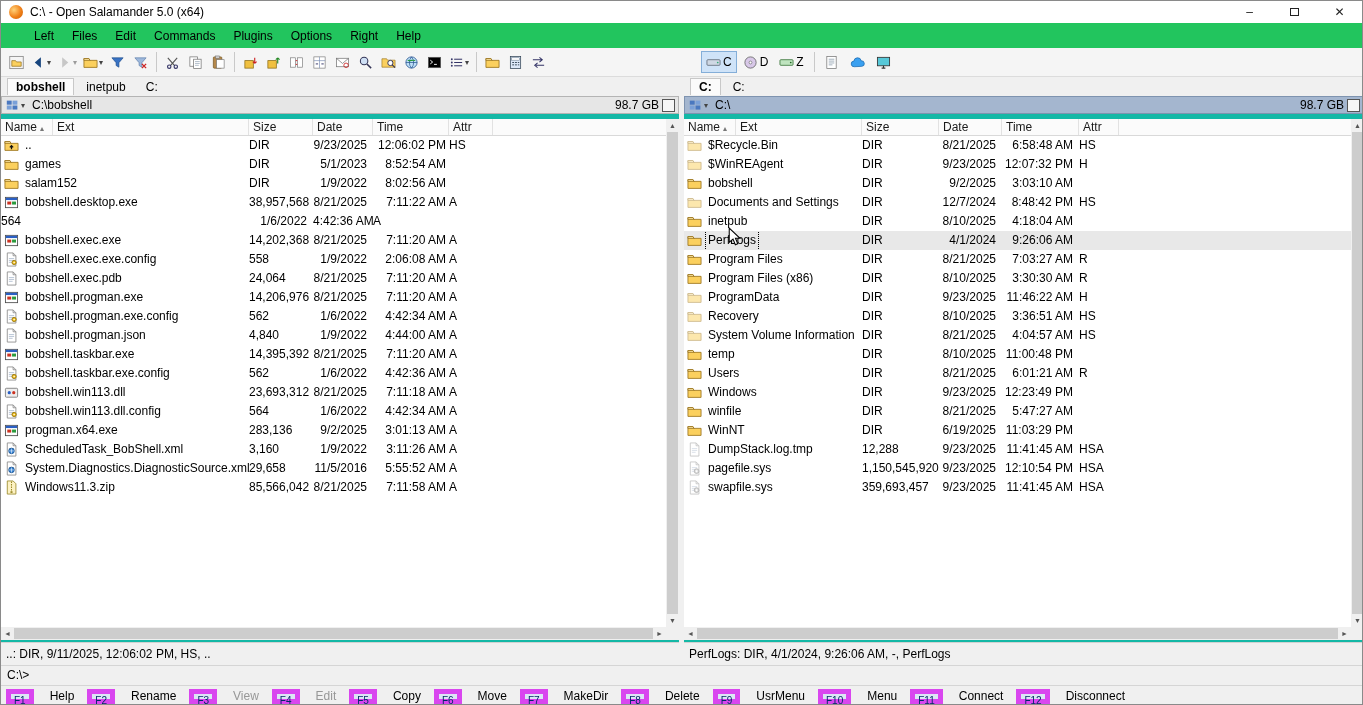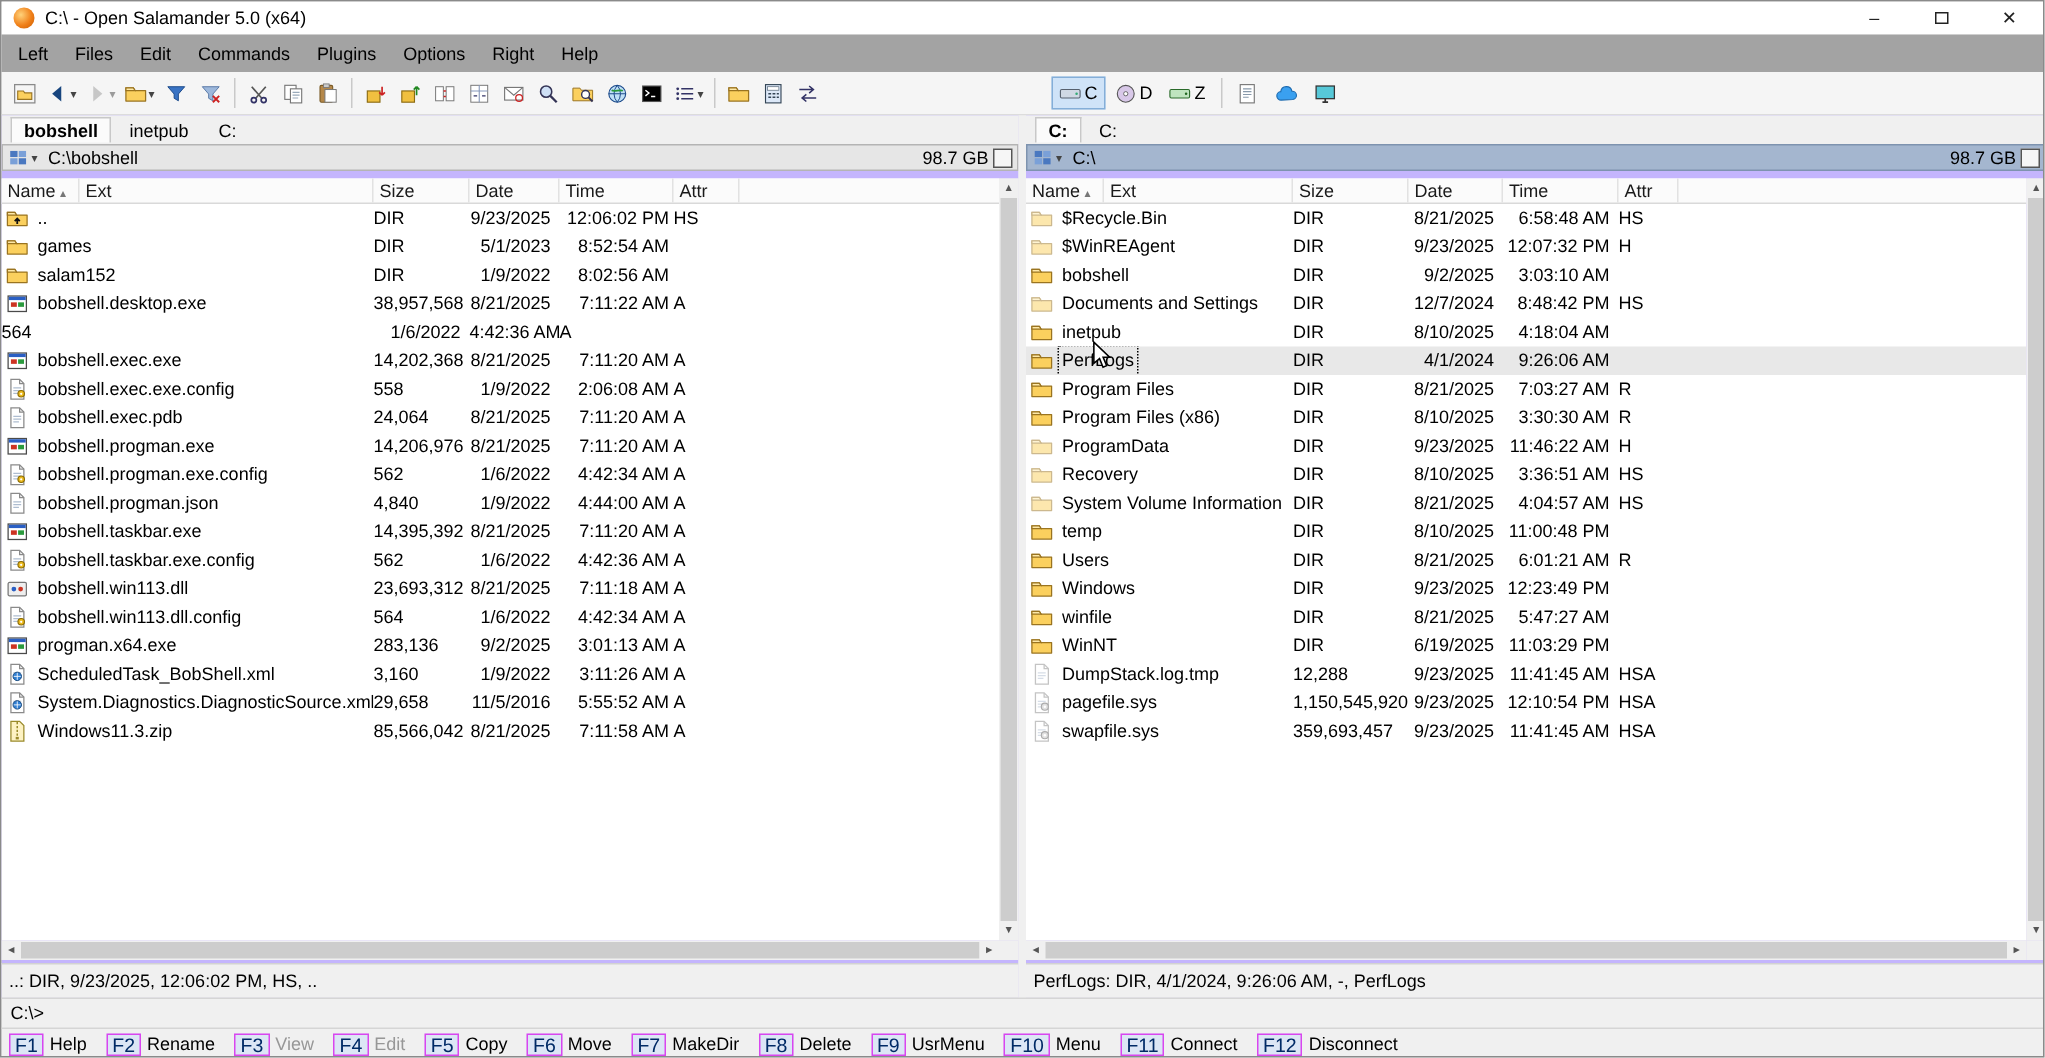--- a/index.html
+++ b/index.html
@@ -6,35 +6,35 @@
   html,body{width:1363px;height:705px;overflow:hidden}
   body{font-family:"Liberation Sans",sans-serif;font-size:12px;color:#000;background:#f0f0f0;border:1px solid #8a8a8a;position:relative;cursor:default}
   
   .titlebar{height:22px;background:#ffffff;display:flex;align-items:center;padding-left:8px}
   .appicon{width:14px;height:14px;border-radius:50%;background:radial-gradient(circle at 35% 35%,#ffd27a,#f08019 55%,#c85a00);margin-right:7px;flex:0 0 auto}
   .apptitle{flex:1;white-space:nowrap}
   .wbtns{display:flex;height:100%}
   .wbtn{width:45px;height:100%;display:flex;align-items:center;justify-content:center;color:#222;font-size:12px}
   .maxbox{width:9px;height:8px;border:1px solid #222;display:inline-block}
   
-  .menubar{height:25px;background:#a3a3a3;display:flex;align-items:center;padding-left:2px}
+  .menubar{height:25px;background:#22c55e;display:flex;align-items:center;padding-left:24px}
   .menu-item{padding:3px 9px}
   
   .toolbar{height:29px;background:#f5f5f5;border-bottom:1px solid #dcdcdc;display:flex;align-items:center;padding-left:4px;position:relative}
   .tbtn{height:23px;min-width:23px;display:flex;align-items:center;justify-content:center;padding:0 2px;border:1px solid transparent}
   .tbtn.disabled{opacity:.5}
   .caret{font-size:8px;color:#444;margin-left:1px}
   .tsep{width:1px;height:20px;background:#c9c9c9;margin:0 4px;flex:0 0 auto}
   .tb-right{position:absolute;left:700px;top:0;height:100%;display:flex;align-items:center}
   .drivebtn{height:22px;display:flex;align-items:center;gap:2px;padding:0 4px;border:1px solid transparent;margin-right:1px}
   .drivebtn.active{background:#cfe3f8;border-color:#84aed8}
   .icn{display:inline-flex;width:15px;height:15px;align-items:center;justify-content:center;flex:0 0 auto}
   .icn svg{display:block}
   
-  .panel{position:absolute;top:76px;height:588px;background:#c4b5fd}
+  .panel{position:absolute;top:76px;height:588px;background:#14b8a6}
   #left-panel{left:0;width:678px}
   #right-panel{left:683px;width:680px}
   #splitter{position:absolute;left:678px;top:76px;width:5px;height:588px;background:#f0f0f0}
   .tabbar{height:19px;display:flex;align-items:center;padding-left:6px;gap:4px;background:#f0f0f0}
   .tab{padding:1px 8px;white-space:nowrap}
   .tab.active{font-weight:bold;background:#fbfbfb;border:1px solid #c8c8c8;border-bottom:none}
   .pathbar{position:absolute;left:0;right:0;top:19px;height:18px;display:flex;align-items:center;background:#e6e6e6;border:1px solid #b4b4b4;padding:0 3px}
   .pathbar.activebar{background:#a4b6cf;border-color:#7e93af}
   .pdrive{display:flex;align-items:center;margin-right:4px}
   .ppath{flex:1;white-space:nowrap;overflow:hidden;padding-left:3px}
@@ -70,21 +70,21 @@
   .hscroll{position:absolute;left:0;right:13px;top:550px;height:13px;background:#f0f0f0}
   .hscroll .sarrow{position:absolute;top:0}
   .hscroll .right{right:0}
   .hthumb{position:absolute;top:1px;bottom:1px;left:13px;right:13px;background:#cdcdcd}
   .scorner{position:absolute;right:0;top:550px;width:13px;height:13px;background:#f0f0f0}
   .pstatus{position:absolute;left:0;right:0;top:565px;height:23px;background:#f0f0f0;border-top:1px solid #d2d2d2;line-height:22px;padding-left:5px;white-space:nowrap;overflow:hidden}
   
   .cmdline{position:absolute;left:0;right:0;top:664px;height:20px;background:#f0f0f0;border-top:1px solid #d5d5d5;line-height:19px;padding-left:6px}
   .fbar{position:absolute;left:0;right:0;top:684px;height:21px;background:#f0f0f0;border-top:1px solid #d5d5d5;display:flex;align-items:center;padding-left:5px;gap:13px;white-space:nowrap}
   .fitem{display:flex;align-items:center}
-  .fk{background:#dce6f5;border:1px solid #d946ef;color:#002a66;padding:0 3px;height:15px;line-height:14px;font-size:13px;margin-right:4px}
+  .fk{background:#dce6f5;border:5px solid #d946ef;color:#002a66;padding:0 3px;height:15px;line-height:14px;font-size:10px;margin-right:16px}
   .flabel.disabled{color:#979797}
   .cursor{position:absolute;left:44px;top:150px;width:13px;height:20px;z-index:9;pointer-events:none}
 </style>
 </head>
 <body>
 
 <div class="titlebar">
   <span class="appicon"></span>
   <span class="apptitle">C:\ - Open Salamander 5.0 (x64)</span>
   <div class="wbtns">
@@ -704,21 +704,21 @@
     <span class="sarrow">▲</span>
     <span class="vthumb"></span>
     <span class="sarrow down">▼</span>
   </div>
   <div class="hscroll">
     <span class="sarrow">◄</span>
     <span class="hthumb"></span>
     <span class="sarrow right">►</span>
   </div>
   <div class="scorner"></div>
-  <div class="pstatus">..: DIR, 9/23/2025, 12:06:02 PM, HS, ..</div>
+  <div class="pstatus">..: DIR, 9/11/2025, 12:06:02 PM, HS, ..</div>
 </div>
 
 <div id="splitter"></div>
 
 <div class="panel" id="right-panel">
   <div class="tabbar">
       <span class="tab active">C:</span>
       <span class="tab">C:</span>
     </div>
   <div class="pathbar activebar">

